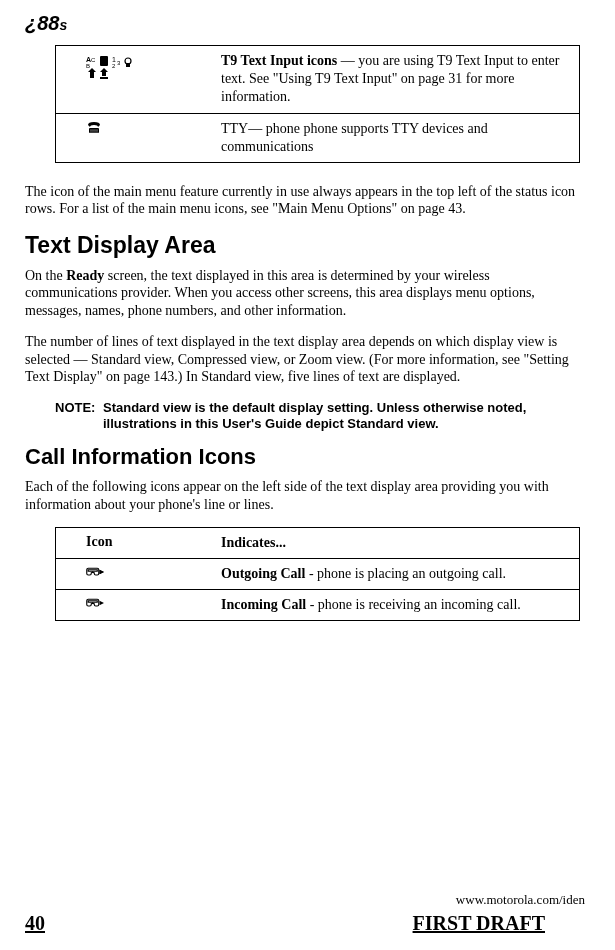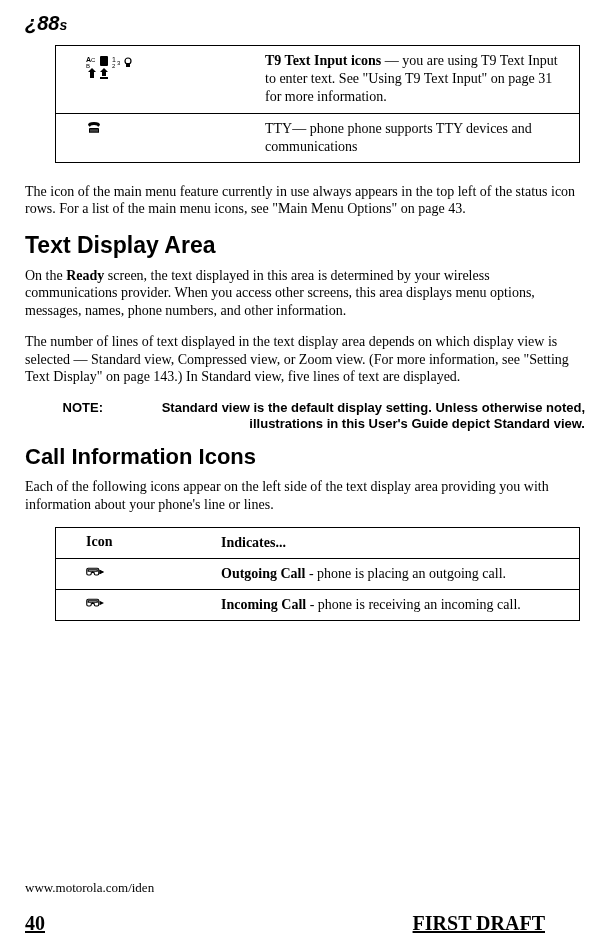--- a/index.html
+++ b/index.html
@@ -30,21 +30,20 @@
     .table-box {
       border: 1px solid #000;
       margin-bottom: 20px;
       margin-left: 30px;
       margin-right: 5px;
     }
     .table-row {
       display: flex;
       border-bottom: 1px solid #000;
       padding: 6px 10px;
-      gap: 44px;
     }
     .table-row:last-child {
       border-bottom: none;
     }
     .icon-cell {
       flex: 0 0 155px;
       display: flex;
       align-items: flex-start;
       justify-content: flex-start;
       padding-left: 20px;
@@ -76,21 +75,20 @@
       margin-top: 6px;
     }
     .note-block {
       font-family: Arial, Helvetica, sans-serif;
       font-weight: bold;
       font-size: 13px;
       margin-left: 30px;
       margin-bottom: 12px;
       line-height: 1.25;
       display: flex;
-      text-align: right;
     }
     .note-label {
       flex: 0 0 48px;
     }
     .note-text {
       flex: 1;
     }
     .call-table {
       border: 1px solid #000;
       margin-left: 30px;
@@ -119,23 +117,23 @@
       flex: 1;
       line-height: 1.25;
     }
     .footer {
       position: absolute;
       bottom: 15px;
       left: 25px;
       right: 30px;
     }
     .footer-url {
-      text-align: left;
+      text-align: right;
       font-size: 13px;
-      margin-bottom: 16px;
+      margin-bottom: 4px;
     }
     .footer-line {
       display: flex;
       justify-content: space-between;
       font-weight: bold;
       font-size: 20px;
       text-decoration: underline;
     }
     .footer-page {
       width: 40px;

